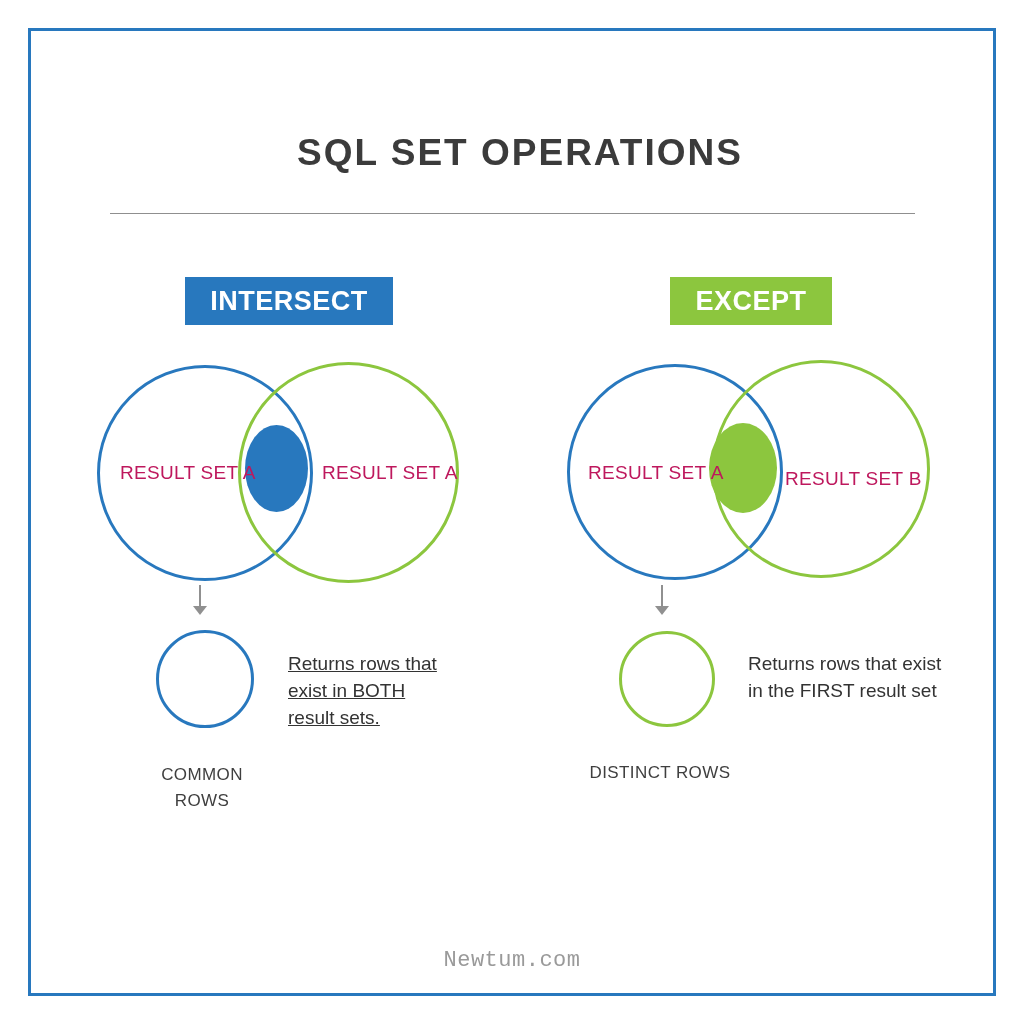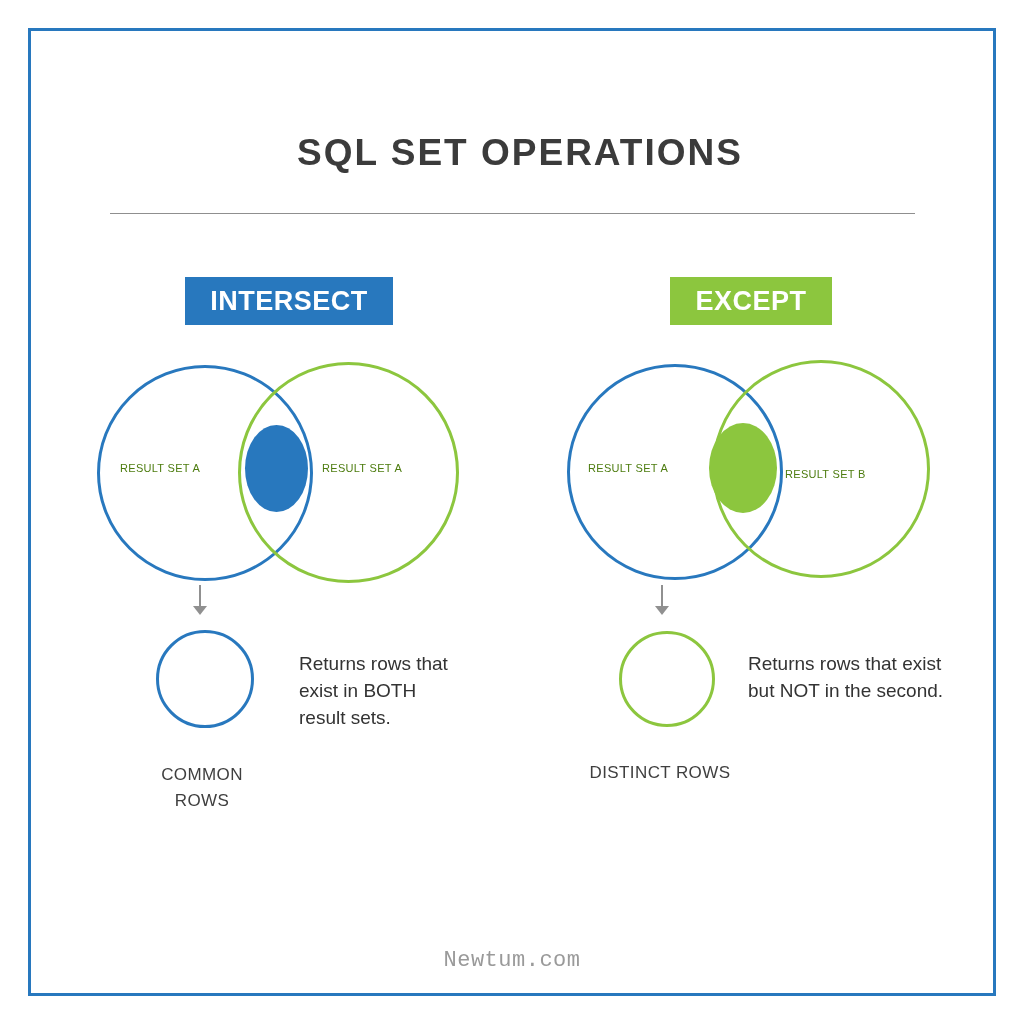--- a/index.html
+++ b/index.html
@@ -45,21 +45,21 @@
   .circle.blue{border:3px solid #2878be;}
   .circle.green{border:3px solid #8cc63e;}
   .overlap{
     position:absolute;
     border-radius:50%;
   }
   .overlap.blue{background:#2878be;}
   .overlap.green{background:#8cc63e;}
   .set-label{
     position:absolute;
-    font-size:11px;color:#4d7c0f;letter-spacing:0.3px;
+    font-size:19px;color:#be185d;letter-spacing:0.3px;
     white-space:nowrap;
   }
   .arrow{position:absolute;width:14px;height:32px;}
   .arrow .shaft{position:absolute;left:6px;top:0;width:2px;height:23px;background:#909090;}
   .arrow .head{position:absolute;left:0;top:21px;width:0;height:0;
     border-left:7px solid transparent;border-right:7px solid transparent;
     border-top:9px solid #909090;}
   .desc{
     position:absolute;
     font-size:19px;color:#333333;line-height:27px;
@@ -98,21 +98,21 @@
       <div class="set-label" style="left:322px;top:462px;">RESULT SET A</div>
     </div>
 
     <div class="arrow" style="left:193px;top:585px;">
       <div class="shaft"></div>
       <div class="head"></div>
     </div>
 
     <div class="circle blue" style="left:156px;top:630px;width:92px;height:92px;"></div>
 
-    <div class="desc" style="left:299px;top:650px;">
+    <div class="desc" style="left:288px;top:650px;text-decoration:underline;">
       <div>Returns rows that</div>
       <div>exist in BOTH</div>
       <div>result sets.</div>
     </div>
 
     <div class="result-label" style="left:132px;top:762px;width:140px;">
       <div>COMMON</div>
       <div>ROWS</div>
     </div>
   </div>
@@ -130,21 +130,21 @@
 
     <div class="arrow" style="left:655px;top:585px;">
       <div class="shaft"></div>
       <div class="head"></div>
     </div>
 
     <div class="circle green" style="left:619px;top:631px;width:90px;height:90px;"></div>
 
     <div class="desc" style="left:748px;top:650px;">
       <div>Returns rows that exist</div>
-      <div>but NOT in the second.</div>
+      <div>in the FIRST result set</div>
     </div>
 
     <div class="result-label" style="left:565px;top:760px;width:190px;text-align:center;">
       <div>DISTINCT ROWS</div>
     </div>
   </div>
 
   <div class="footer">Newtum.com</div>
 </div>
 

